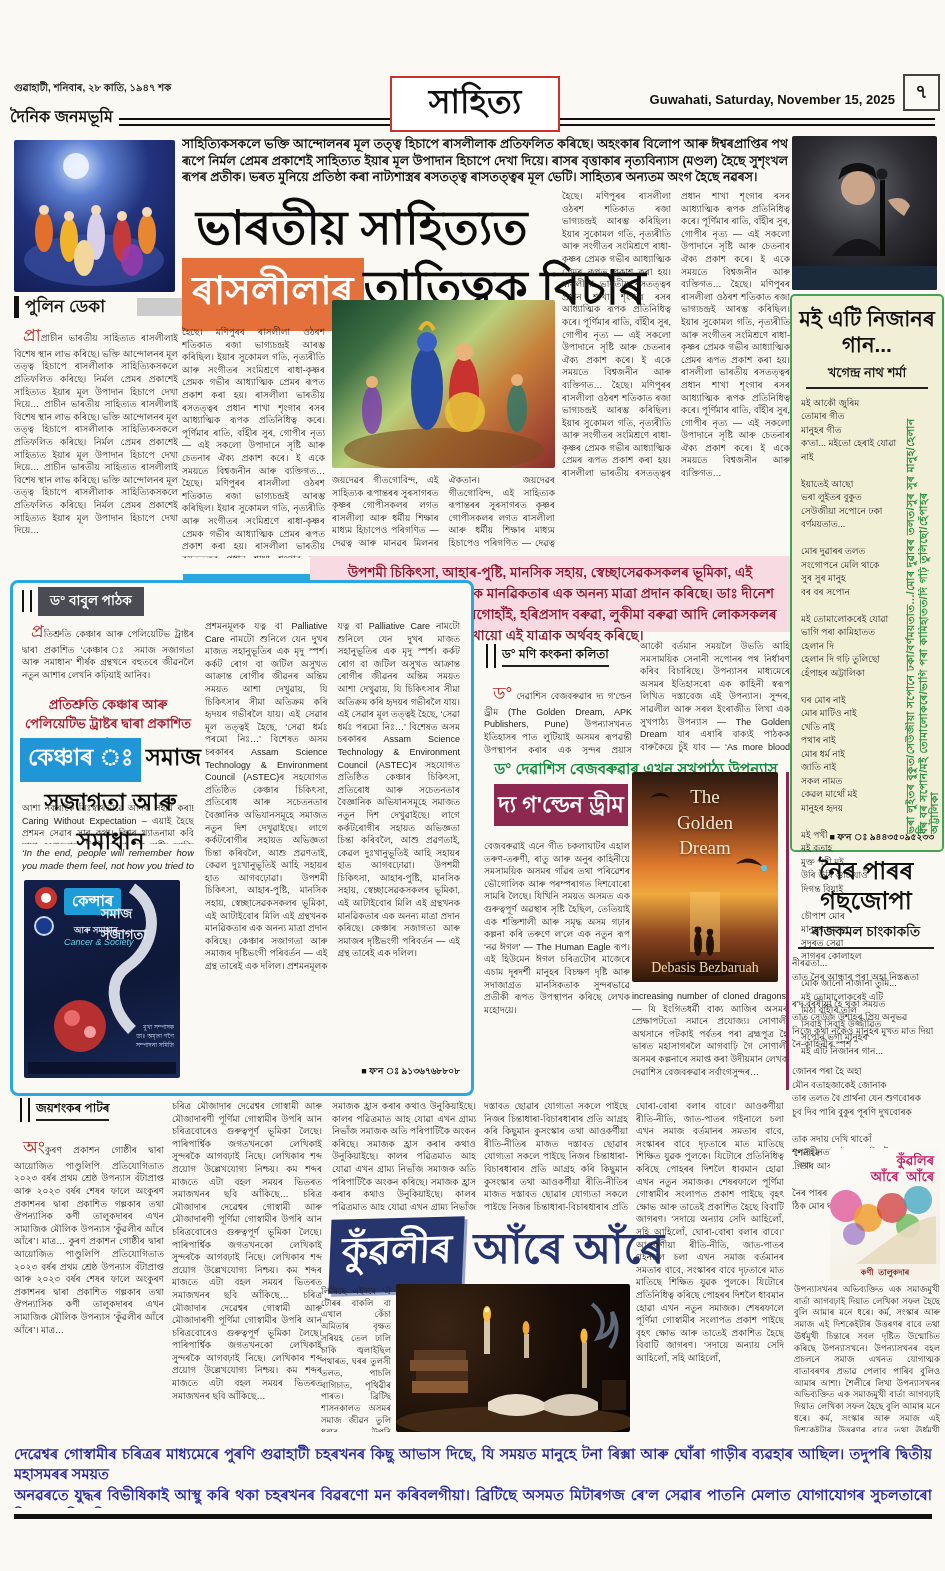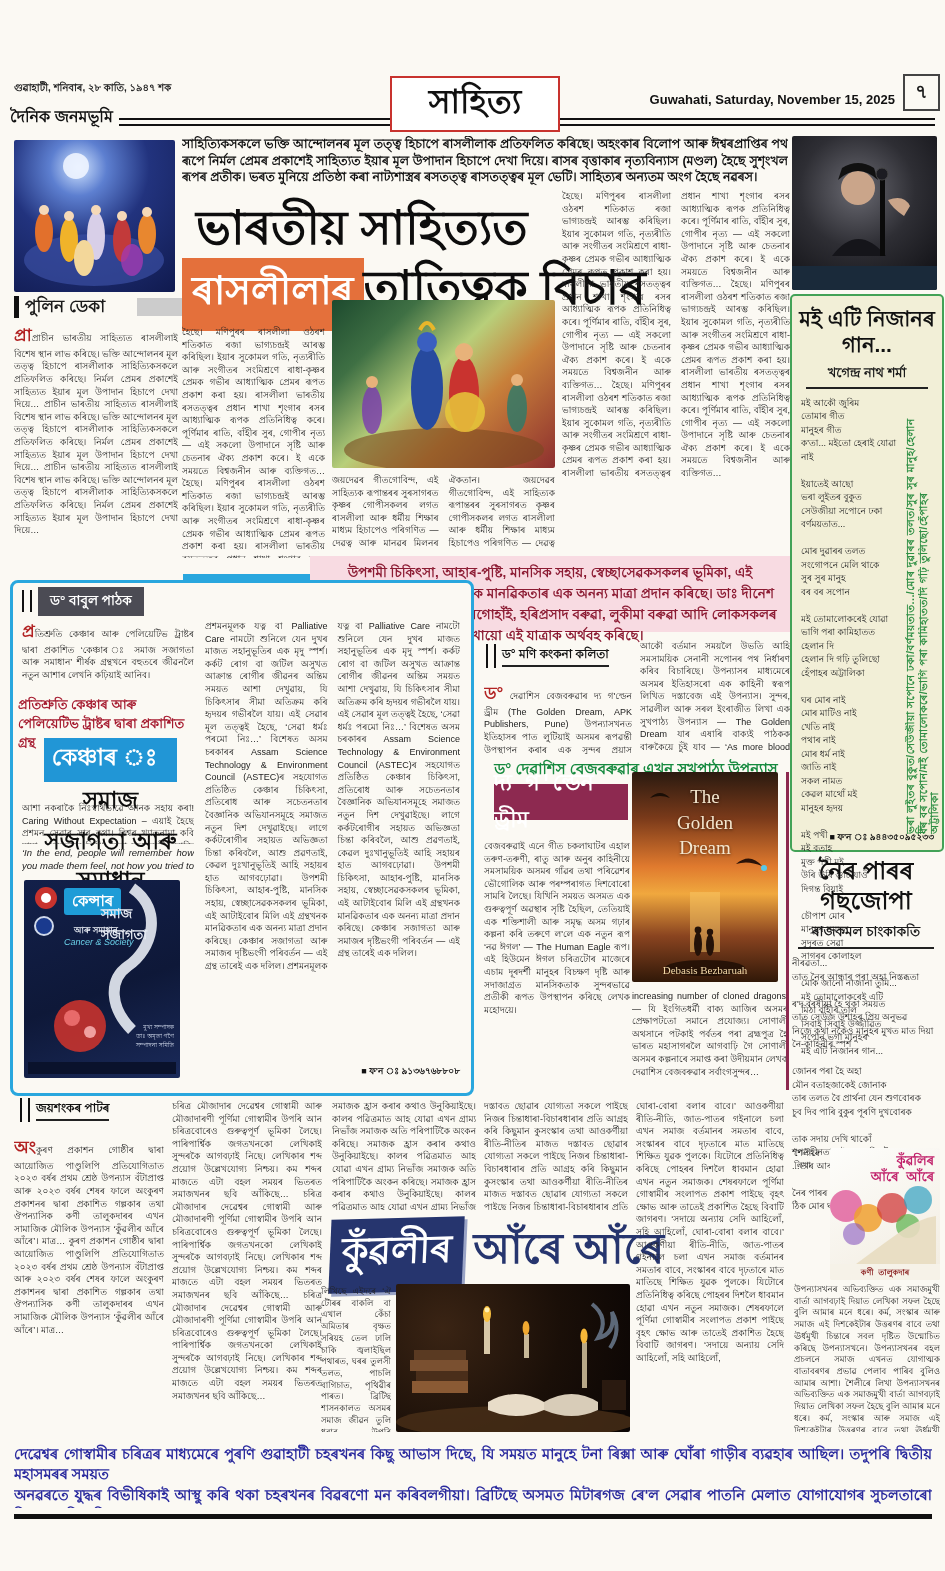--- a/index.html
+++ b/index.html
@@ -28,22 +28,22 @@
   .hl1{font-size:47px;font-weight:800;letter-spacing:0;color:#0d0d0d;white-space:nowrap;}
   .hl-orange{background:#e4703b;color:#fff;font-size:39px;font-weight:800;padding:2px 10px 6px 10px;display:inline-block;}
   .hl2{font-size:47px;font-weight:800;color:#0d0d0d;display:inline-block;}
   
   .strap{background:#f8dbe2;color:#8c1b33;font-weight:bold;font-size:13.5px;line-height:1.55;
          padding:7px 12px;text-align:center;}
   .bluebar-h{background:#29a7de;}
   
   .bluebox{border:3px solid #29a7de;border-radius:8px;background:#fbf9f3;}
   .tagbar{background:#4b4b54;color:#fff;font-weight:bold;font-size:13.5px;padding:3px 12px;display:inline-block;}
-  .kicker-red{color:#a61c30;font-weight:bold;font-size:13px;line-height:1.45;}
-  .hl-cancer-hl{background:#2196d6;color:#fff;font-weight:800;font-size:23px;padding:1px 20px 4px 8px;display:inline-block;}
+  .kicker-red{color:#a61c30;font-weight:bold;font-size:13px;text-align:center;line-height:1.45;}
+  .hl-cancer-hl{background:#2196d6;color:#fff;font-weight:800;font-size:23px;padding:1px 8px 4px 8px;display:inline-block;}
   .hl-cancer{font-size:23px;font-weight:800;color:#0d0d0d;}
   .enq{font-size:9.5px;font-style:italic;color:#222;line-height:1.4;text-align:justify;}
   
   .byline-plain{font-size:12px;font-weight:bold;color:#111;}
   .under{border-bottom:2px solid #222;}
   .kicker-green{color:#168a3f;font-weight:bold;font-size:15px;text-align:center;}
   .gd-box{background:#8d2950;color:#fff;font-weight:800;font-size:22px;display:flex;align-items:center;justify-content:center;}
   
   .poem-box{border:2px solid #43a257;border-radius:5px;background:#f2efd7;}
   .poem-title{font-size:21px;font-weight:800;text-align:center;line-height:1.25;color:#111;}
@@ -52,21 +52,21 @@
   .phone{font-size:9px;font-weight:bold;text-align:right;color:#111;}
   .vstrip{writing-mode:vertical-rl;transform:rotate(180deg);color:#2f8f44;font-weight:bold;
           font-size:10.5px;line-height:1.05;letter-spacing:.5px;overflow:hidden;}
   
   .kw-hl-box{background:#26356e;color:#fff;font-weight:800;font-size:38px;padding:2px 12px 8px 12px;
              display:inline-block;transform:skew(-4deg) rotate(-1.5deg);box-shadow:3px 3px 0 #9aa4c6;}
   .kw-hl{color:#26356e;font-weight:800;font-size:42px;display:inline-block;margin-left:10px;}
   
   .footer{color:#2a2a9e;font-weight:bold;font-size:14.5px;line-height:1.4;text-align:justify;}
   .blackrule{background:#111;}
-  .dropcap{color:#b22222;font-weight:700;font-size:17px;}
+  .dropcap{color:#b22222;font-weight:400;font-size:17px;margin-left:9px;}
   .graybox{background:#ccc;}
 </style>
 </head>
 <body>
 
 <div id="page">
 
   <div class="abs mh-date-as" style="left:14px;top:80px;">গুৱাহাটী, শনিবাৰ, ২৮ কাতি, ১৯৪৭ শক</div>
   <div class="abs" style="left:10px;top:104px;width:925px;display:flex;align-items:center;gap:6px;">
     <span class="mh-paper">দৈনিক জনমভূমি</span>
@@ -185,41 +185,41 @@
   <div class="abs byline" style="left:486px;top:644px;height:24px;">
     <span class="bar2" style="height:24px;"></span>
     <span class="bar2" style="height:24px;"></span>
     <span class="byline-plain under">ড° মণি কংকনা কলিতা</span>
   </div>
   <div class="abs txt" style="left:484px;top:682px;width:148px;height:72px;">
     <span class="dropcap">ড°</span> <span>দেৱাশিস বেজবৰুৱাৰ দ্য গ'ল্ডেন ড্ৰীম (The Golden Dream, APK Publishers, Pune) উপন্যাসখনত ইতিহাসৰ পাত লুটিয়াই অসমৰ ৰূপৱন্তী উপস্থাপন কৰাৰ এক সুন্দৰ প্ৰয়াস ঔপন্যাসিকে কৰিছে। দ্য গ'ল্ডেন ড্ৰীম উপন্যাসত অসম আন্দোলনৰ পটভূমিত অসমৰ এটা অঞ্চল…</span>
   </div>
   <div class="abs txt" style="left:640px;top:640px;width:150px;height:114px;">আকৌ বৰ্তমান সময়লৈ উভতি আহি সমসাময়িক সেনানী সপোনৰ পথ নিৰ্ধাৰণ কৰিব বিচাৰিছে। উপন্যাসৰ মাধ্যমেৰে অসমৰ ইতিহাসৰো এক কাহিনী স্বৰূপ লিখিত দস্তাবেজ এই উপন্যাস। সুন্দৰ, সাৱলীল আৰু সৰল ইংৰাজীত লিখা এক সুখপাঠ্য উপন্যাস — The Golden Dream যাৰ এষাৰি বাক্যই পাঠকক বাৰুকৈয়ে চুঁই যাব — ‘As more blood drops, the dragon gets more energy and becomes more powerful with</div>
   <div class="abs kicker-green" style="left:482px;top:757px;width:308px;">ড° দেৱাশিস বেজবৰুৱাৰ এখন সুখপাঠ্য উপন্যাস</div>
-  <div class="abs gd-box" style="left:494px;top:784px;width:134px;height:36px;font-family:Liberation Mono, monospace;">দ্য গ'ল্ডেন ড্ৰীম</div>
+  <div class="abs gd-box" style="left:494px;top:784px;width:134px;height:42px;">দ্য গ'ল্ডেন ড্ৰীম</div>
   <div class="abs txt" style="left:484px;top:840px;width:146px;height:248px;">বেজবৰুৱাই এনে গীত চকলাঘাটৰ এহাল তৰুণ-তৰুণী, ৰাতু আৰু অনুৰ কাহিনীয়ে সমসাময়িক অসমৰ গাঁৱৰ তথা পৰিৱেশৰ ভৌগোলিক আৰু পৰম্পৰাগত দিশবোৰো সামৰি লৈছে। যিখিনি সময়ত অসমত এক গুৰুত্বপূৰ্ণ অৱস্থাৰ সৃষ্টি হৈছিল, তেতিয়াই এক শক্তিশালী আৰু সমৃদ্ধ অসম গঢ়াৰ কল্পনা কৰি তৰুণে ল'লে এক নতুন ৰূপ ‘নৱ ঈগল’ — The Human Eagle ৰূপ। এই হিউমেন ঈগল চৰিত্ৰটোৰ মাজেৰে এচাম দূৰদৰ্শী মানুহৰ বিচক্ষণ দৃষ্টি আৰু সদাজাগ্ৰত মানসিকতাক সুন্দৰভাৱে প্ৰতীকী ৰূপত উপস্থাপন কৰিছে লেখক মহোদয়ে।</div>
 
   <div class="abs photo" style="left:632px;top:772px;width:146px;height:210px;background:linear-gradient(180deg,#2a1a10 0%,#7a3a1a 22%,#e07a2e 45%,#f0a83e 58%,#8a4420 78%,#301808 100%);">
     <svg width="146" height="210" style="position:absolute;left:0;top:0;">
       <path d="M18 26 q10 -10 20 0 q-10 -4 -20 0" fill="#1a0e06"></path>
       <path d="M104 92 q14 -12 26 2 q-14 -6 -26 -2" fill="#2a1208"></path>
       <circle cx="132" cy="96" r="3" fill="#58c8e8"></circle>
       <rect x="58" y="120" width="30" height="60" fill="#f8c868" opacity="0.5"></rect>
       <ellipse cx="66" cy="172" rx="4" ry="12" fill="#241208"></ellipse>
         <circle cx="66" cy="158" r="3.4" fill="#241208"></circle>
       <ellipse cx="78" cy="173" rx="4" ry="11" fill="#241208"></ellipse>
         <circle cx="78" cy="160" r="3.2" fill="#241208"></circle>
       <ellipse cx="73" cy="196" rx="40" ry="8" fill="#1c0d04" opacity="0.8"></ellipse>
     </svg>
     <div style="position:absolute;left:0;top:12px;width:100%;text-align:center;color:#f5e8d0;font-family:'Liberation Serif',serif;font-size:19px;line-height:1.35;text-shadow:0 1px 3px #00000088;">
       <div>The</div>
       <div>Golden</div>
       <div>Dream</div>
     </div>
-    <div style="position:absolute;left:0;bottom:6px;width:100%;text-align:center;color:#f3d9a8;font-family:'Liberation Serif',serif;font-size:11px;">Debasis Bezbaruah</div>
+    <div style="position:absolute;left:0;bottom:6px;width:100%;text-align:center;color:#f3d9a8;font-family:'Liberation Serif',serif;font-size:14px;">Debasis Bezbaruah</div>
   </div>
   <div class="abs txt" style="left:632px;top:990px;width:156px;height:98px;">increasing number of cloned dragons’ — যি ইংগিতধৰ্মী বাক্য আজিৰ অসমৰ প্ৰেক্ষাপটতো সমানে প্ৰযোজ্য। সোণালী অথসানে পটকাই পৰ্বতৰ পৰা ব্ৰহ্মপুত্ৰ হৈ ভাৰত মহাসাগৰলৈ আগবাঢ়ি গৈ সোণালী অসমৰ কল্পনাৰে সমাপ্ত কৰা উদীয়মান লেখক দেৱাশিস বেজবৰুৱাৰ সৰ্বাংগসুন্দৰ…</div>
   <div class="abs" style="left:786px;top:772px;width:3px;height:318px;background:#8d2950;"></div>
 
   <div class="abs photo" style="left:792px;top:136px;width:145px;height:154px;background:radial-gradient(circle at 45% 35%, #6a6a72 0%, #2e2e34 45%, #0c0c10 100%);">
     <svg width="145" height="154">
       <rect x="0" y="130" width="145" height="24" fill="#1a2a3a"></rect>
       <circle cx="66" cy="52" r="17" fill="#caa58a"></circle>
       <path d="M46 44 q20 -18 40 0 l-4 -12 q-16 -10 -32 0 z" fill="#111"></path>
       <path d="M40 120 q26 -34 54 0 z" fill="#15151a"></path>

